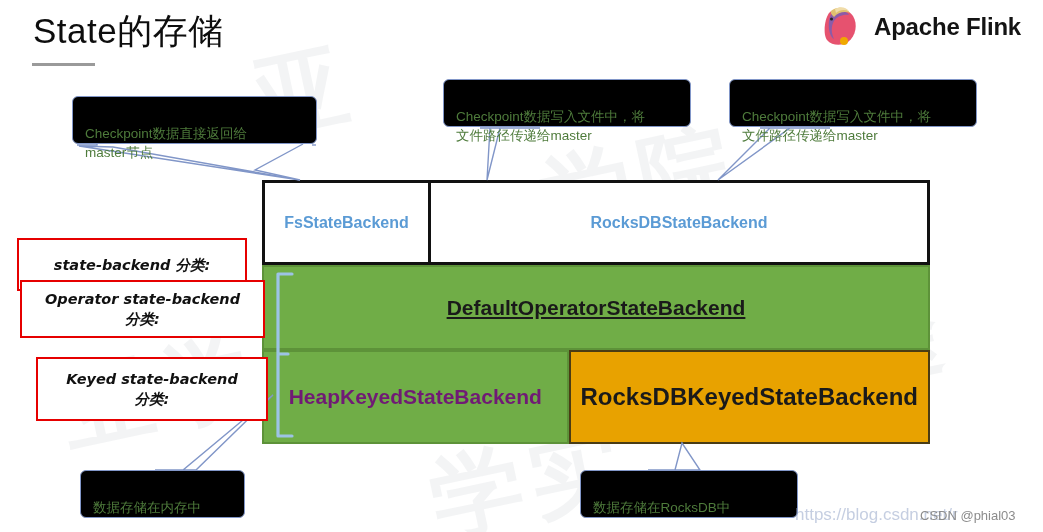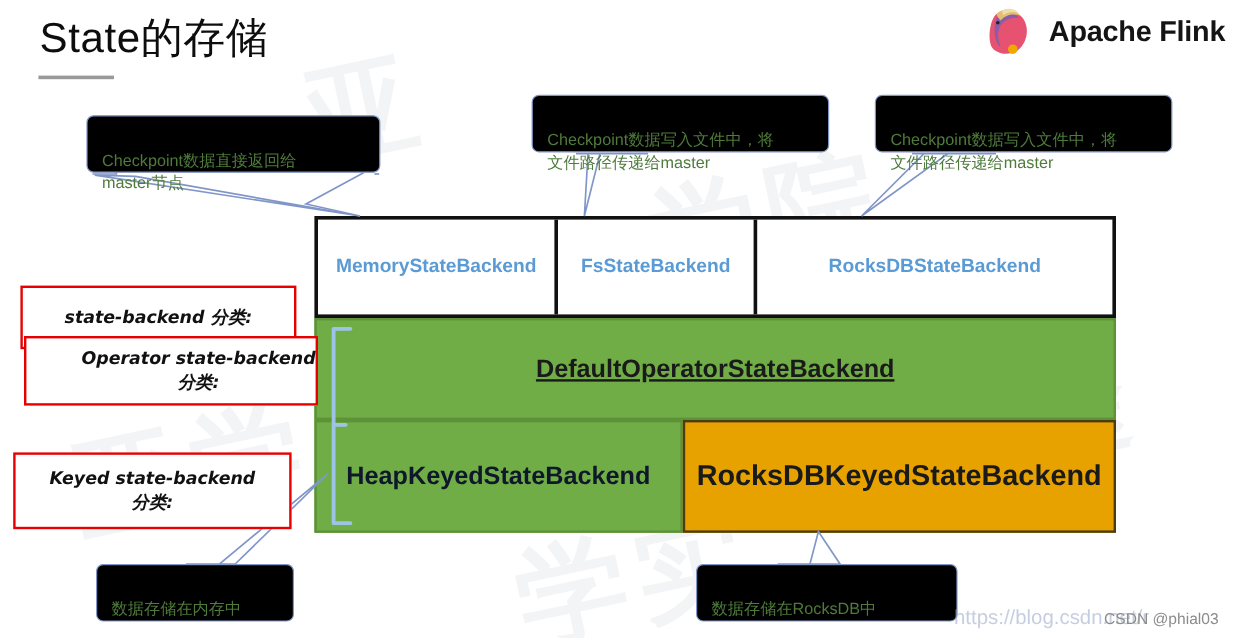--- a/index.html
+++ b/index.html
@@ -69,22 +69,22 @@
     background: #ffffff;
     display: flex; align-items: center; justify-content: center;
     text-align: center;
     font-family: "DejaVu Sans", "Liberation Sans", sans-serif;
     font-style: italic; font-weight: 700;
     color: #111; font-size: 14.5px; line-height: 20px;
     white-space: pre-line;
     z-index: 7;
   }
   .rb1 { left: 17px; top: 190px; width: 230px; height: 53px; margin-top: 48px; }
-  .rb2 { left: 20px; top: 280px; width: 245px; height: 58px; justify-content: flex-end; }
-  .rb3 { left: 11px; top: 357px; width: 232px; height: 64px; margin-top: 20px; }
+  .rb2 { left: 20px; top: 280px; width: 245px; height: 58px; }
+  .rb3 { left: 36px; top: 357px; width: 232px; height: 64px; }
 
   
   #diagram { position: absolute; left: 262px; top: 180px; width: 668px; height: 264px; z-index: 4; }
 
   .row-top { position: absolute; left:0; top:0; width: 668px; height: 85px;
              border: 3.2px solid #111; background: #fff; display: flex; }
   .cell-top {
     display: flex; align-items: center; justify-content: center;
     color: #5b9bd5; font-weight: 700; font-size: 16px; text-align:center;
   }
@@ -95,21 +95,21 @@
   .row-mid {
     position: absolute; left: 0; top: 85px; width: 668px; height: 85px;
     background: #70ad47; border: 2px solid #5d9239;
     display: flex; align-items: center; justify-content: center;
     color: #1a1a1a; font-weight: 700; font-size: 21px; text-decoration: underline;
   }
   .row-bot { position: absolute; left: 0; top: 170px; width: 668px; height: 94px; display: flex; }
   .bot-green {
     width: 366px; height: 94px; background: #70ad47; border: 2px solid #5d9239;
     display: flex; align-items: center; justify-content: center;
-    color: #0f172a; font-weight: 700; font-size: 21px; text-align: center;
+    color: #701a75; font-weight: 700; font-size: 21px; text-align: center;
   }
   .bot-orange {
     flex: 1; height: 94px; background: #e8a200; border: 2px solid #4a3c14;
     display: flex; align-items: center; justify-content: center;
     color: #1a1a1a; font-weight: 700; font-size: 24px; text-align: center;
     line-height: 26px; padding: 16px 10px;
   }
 
   
   #bracket { position: absolute; left: 262px; top: 270px; width: 50px; height: 175px; z-index: 8; }
@@ -177,23 +177,20 @@
 分类:</span>
   </div>
   <div class="redbox rb3">
     <span>Keyed state-backend
 分类:</span>
   </div>
 
   <div id="diagram">
 
     <div class="row-top">
-      <div class="cell-top c1">
-        <span>MemoryStateBackend</span>
-      </div>
       <div class="cell-top c2">
         <span>FsStateBackend</span>
       </div>
       <div class="cell-top c3">
         <span>RocksDBStateBackend</span>
       </div>
     </div>
 
     <div class="row-mid">
       <span>DefaultOperatorStateBackend</span>

